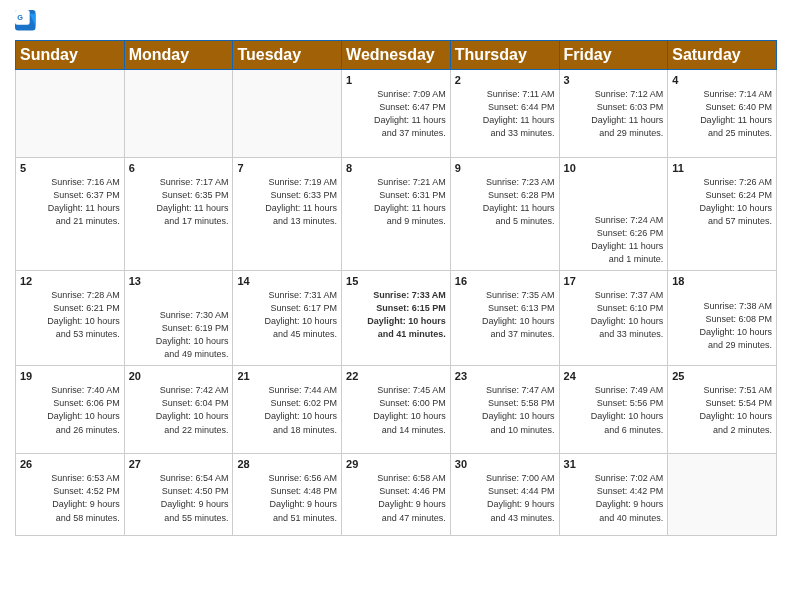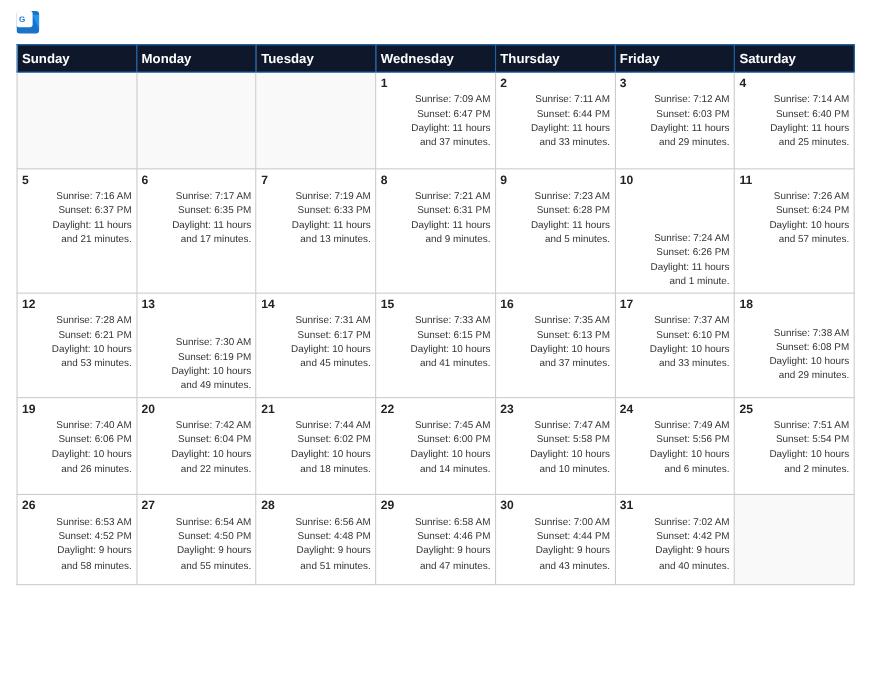--- a/index.html
+++ b/index.html
@@ -53,23 +53,23 @@
     .location {
       font-size: 14px;
       color: #555;
     }
     .calendar {
       width: 100%;
       border-collapse: collapse;
       table-layout: fixed;
     }
     .calendar th {
-      background: #0f172a;
+      background: #a16207;
       color: #fff;
-      font-size: 12px;
+      font-size: 16px;
       font-weight: 600;
       padding: 5px 4px;
       text-align: left;
       border: 1px solid #1565b0;
     }
     .calendar td {
       border: 1px solid #ccc;
       vertical-align: top;
       padding: 4px 4px;
       font-size: 9.5px;
@@ -234,21 +234,21 @@
           </td>
           <td>
             <div class="day-num">14</div>
             <div class="day-info" style="white-space: pre-line;">Sunrise: 7:31 AM
 Sunset: 6:17 PM
 Daylight: 10 hours
 and 45 minutes.</div>
           </td>
           <td>
             <div class="day-num">15</div>
-            <div class="day-info" style="white-space: pre-line;">Sunrise: 7:33 AM
+            <div class="day-info" style="white-space: pre-line; font-weight: bold;">Sunrise: 7:33 AM
 Sunset: 6:15 PM
 Daylight: 10 hours
 and 41 minutes.</div>
           </td>
           <td>
             <div class="day-num">16</div>
             <div class="day-info" style="white-space: pre-line;">Sunrise: 7:35 AM
 Sunset: 6:13 PM
 Daylight: 10 hours
 and 37 minutes.</div>

